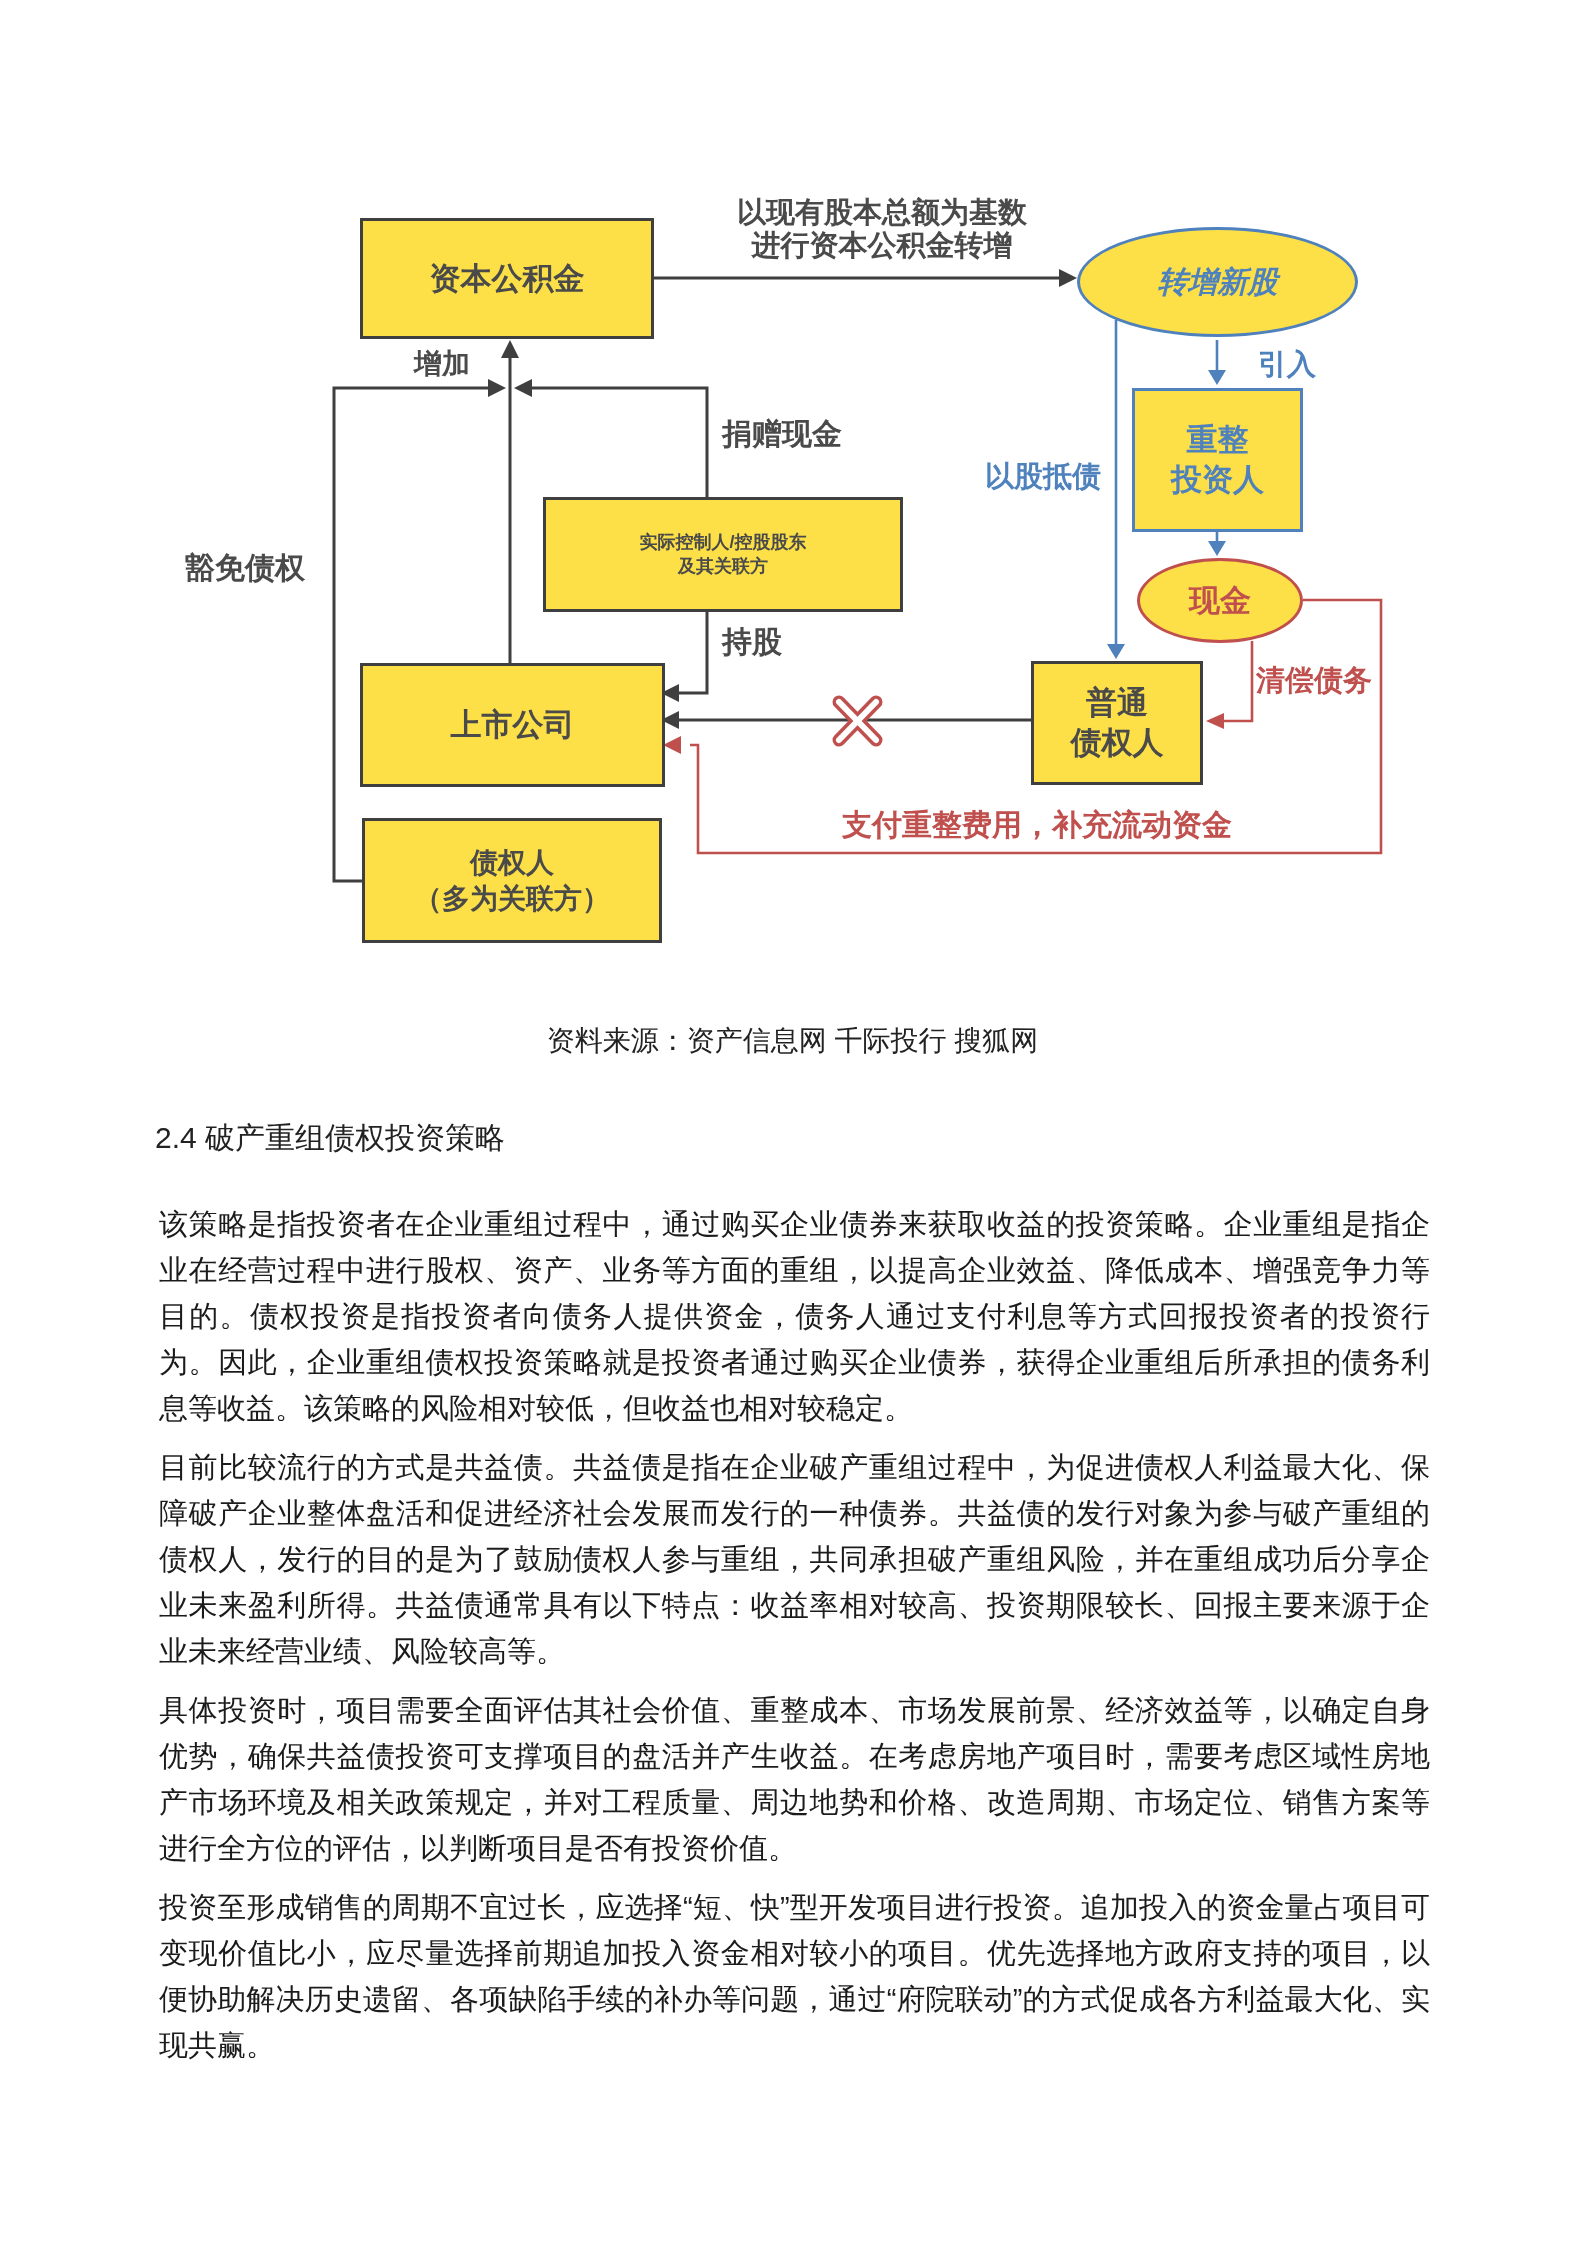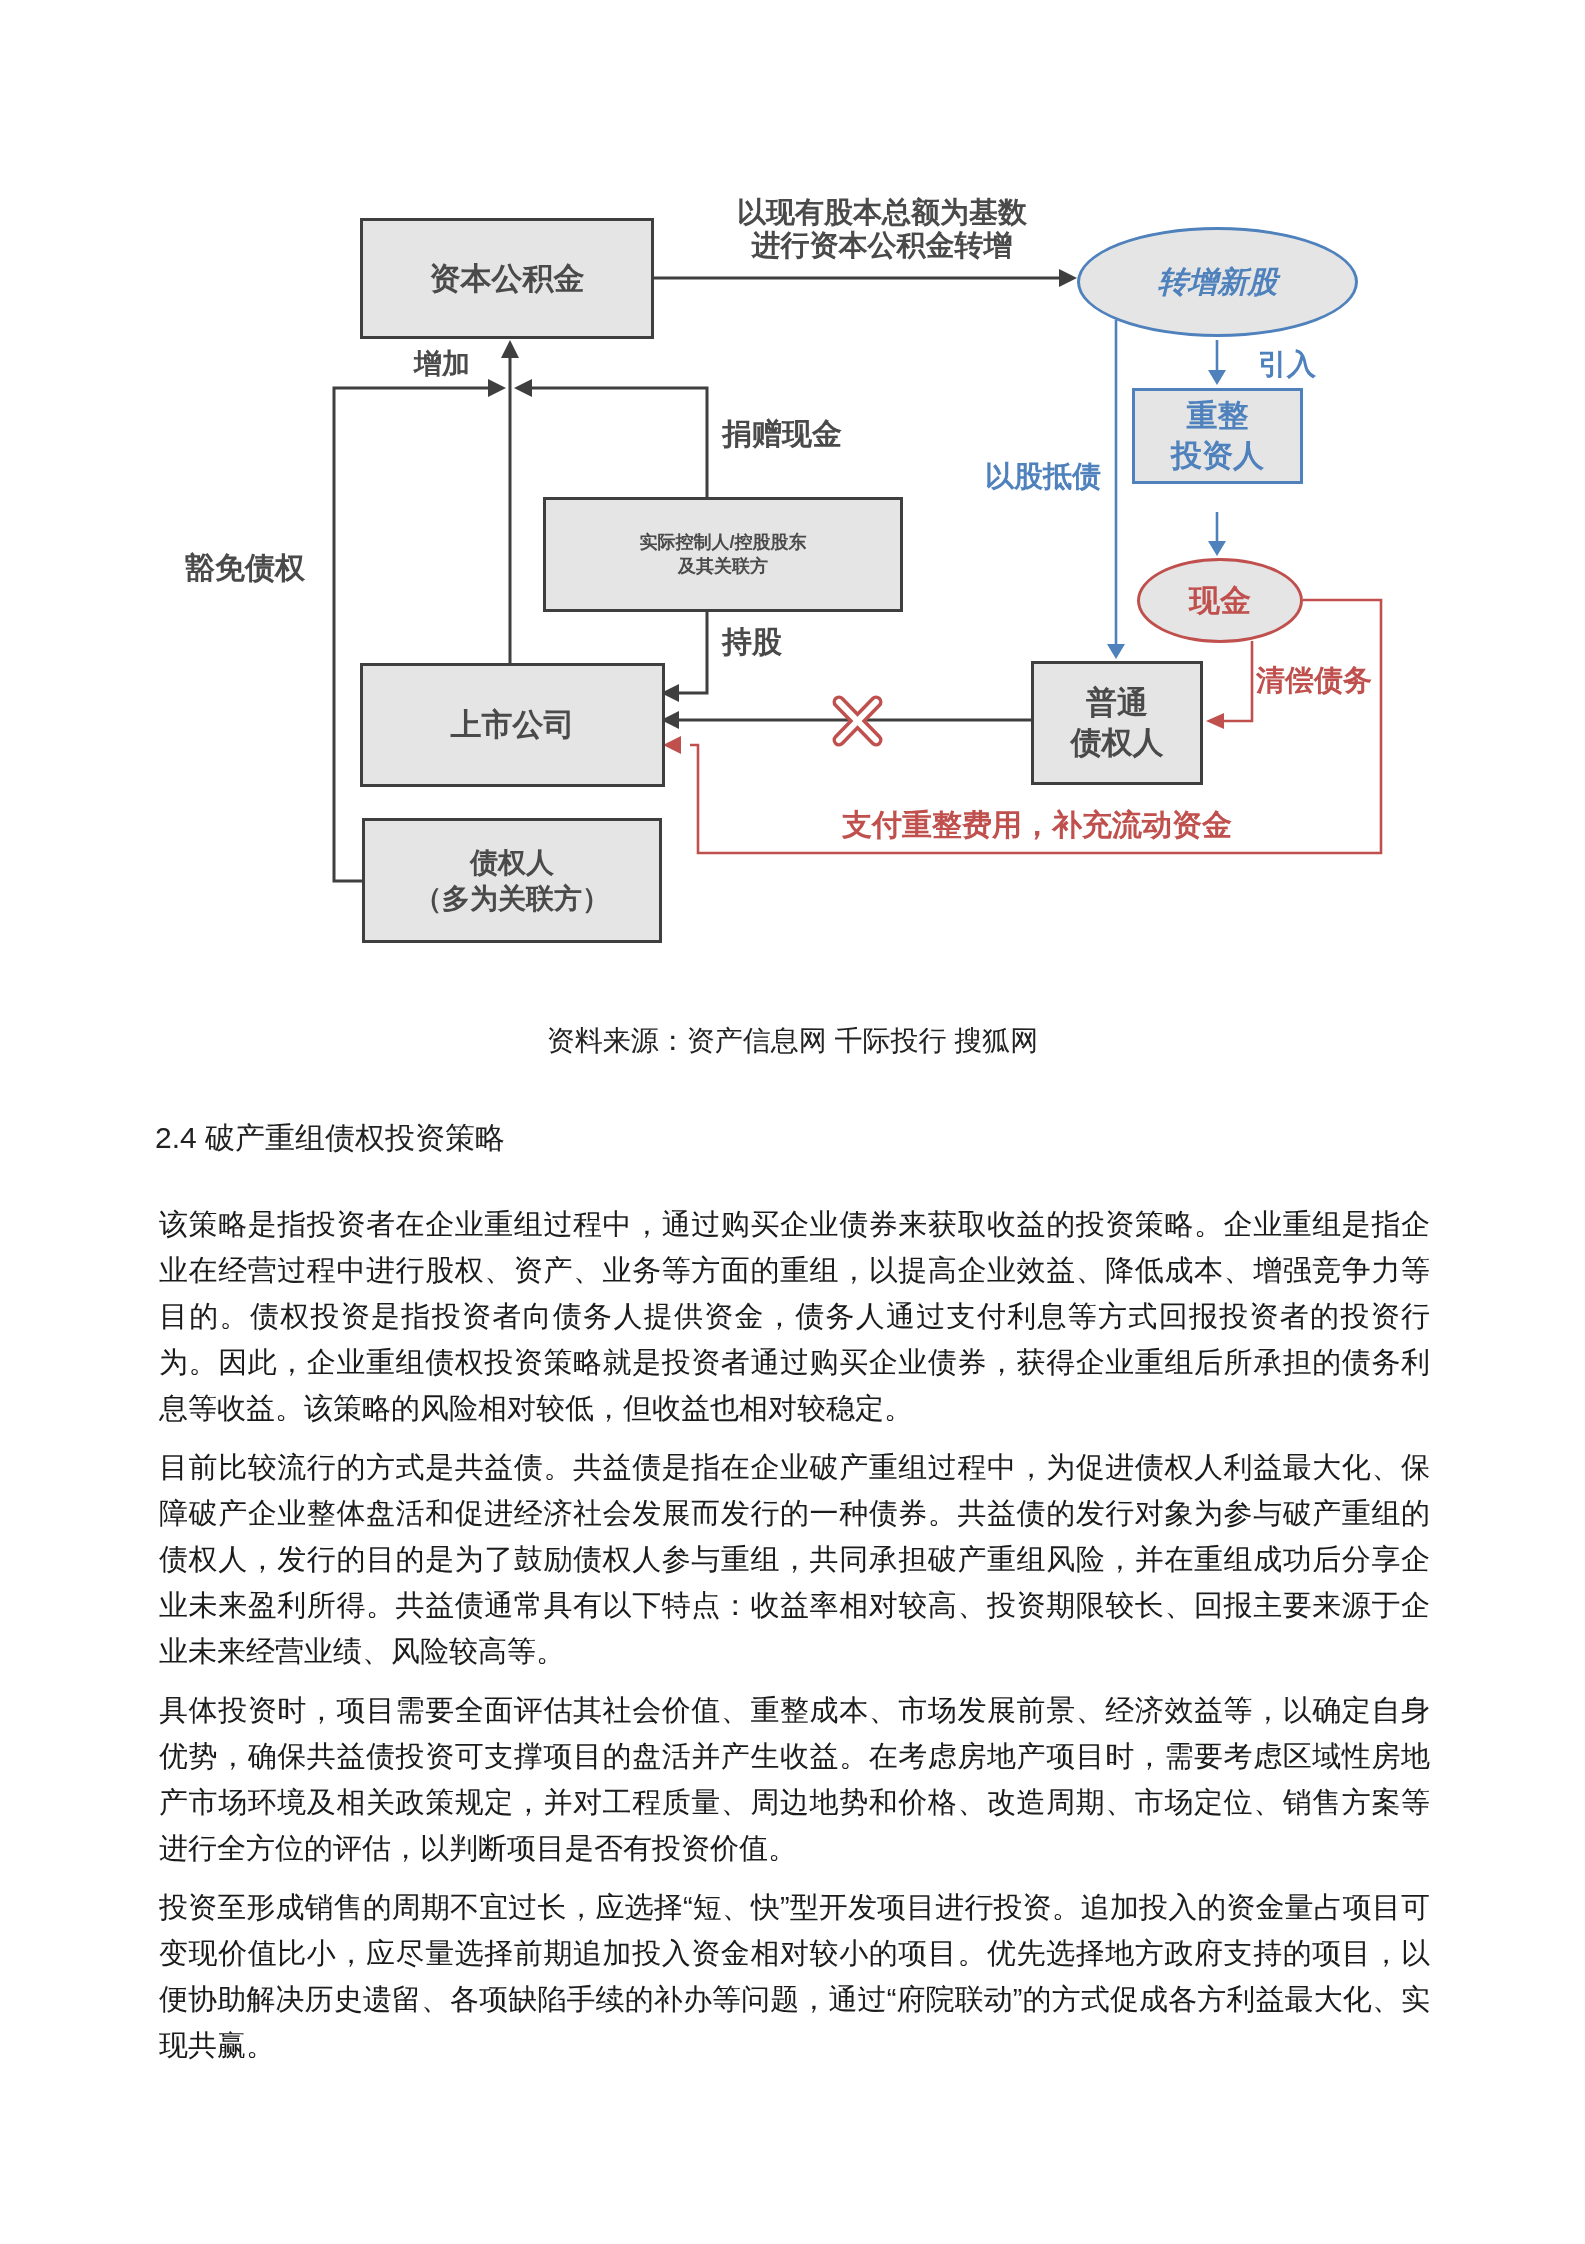--- a/index.html
+++ b/index.html
@@ -17,21 +17,21 @@
   .wk{stroke:var(--ink);stroke-width:3;fill:none;}
   .wb{stroke:var(--blue);stroke-width:2.6;fill:none;}
   .wr{stroke:var(--red);stroke-width:2.6;fill:none;}
   .ak{fill:var(--ink);stroke:none;}
   .ab{fill:var(--blue);stroke:none;}
   .ar{fill:var(--red);stroke:none;}
   .xo{stroke:var(--red);stroke-width:13;fill:none;stroke-linecap:round;}
   .xi{stroke:#ffffff;stroke-width:6;fill:none;stroke-linecap:round;}
   .node{
     position:absolute;display:flex;align-items:center;justify-content:center;
-    text-align:center;white-space:pre-line;font-weight:700;background:#e5e5e5;
+    text-align:center;white-space:pre-line;font-weight:700;background:#fde047;
     color:#4a4a4a;line-height:1.28;
   }
   .box{border:3px solid var(--ink);}
   .box.blue-node{border-color:var(--blue);color:var(--blue);}
   .ellipse{border-radius:50%;}
   .ellipse.blue-node{border:3px solid var(--blue);color:var(--blue);font-style:italic;}
   .ellipse.red-node{border:3px solid var(--red);color:var(--red);}
   .elabel{
     position:absolute;font-weight:700;color:#4a4a4a;white-space:pre-line;line-height:1.15;font-family:Liberation Mono, monospace;
   }
@@ -98,21 +98,21 @@
   </svg>
 
   <div class="node box" style="left:360px;top:218px;width:294px;height:121px;font-size:31px">资本公积金</div>
   <div class="node box" style="left:543px;top:497px;width:360px;height:115px;font-size:18px">实际控制人/控股股东
 及其关联方</div>
   <div class="node box" style="left:360px;top:663px;width:305px;height:124px;font-size:31px">上市公司</div>
   <div class="node box" style="left:362px;top:818px;width:300px;height:125px;font-size:28px">债权人
 （多为关联方）</div>
   <div class="node box" style="left:1031px;top:661px;width:172px;height:124px;font-size:31px">普通
 债权人</div>
-  <div class="node box blue-node" style="left:1132px;top:388px;width:171px;height:96px;font-size:31px">重整
+  <div class="node box blue-node" style="left:1132px;top:388px;width:171px;height:144px;font-size:31px">重整
 投资人</div>
   <div class="node ellipse blue-node" style="left:1077px;top:227px;width:281px;height:110px;font-size:30px">转增新股</div>
   <div class="node ellipse red-node" style="left:1137px;top:558px;width:166px;height:85px;font-size:31px">现金</div>
 
   <div class="elabel center" style="left:727px;top:198px;width:310px;font-size:29px">以现有股本总额为基数
 进行资本公积金转增</div>
   <div class="elabel" style="left:414px;top:350px;font-size:28px">增加</div>
   <div class="elabel" style="left:722px;top:419px;font-size:30px">捐赠现金</div>
   <div class="elabel" style="left:185px;top:553px;font-size:30px">豁免债权</div>
   <div class="elabel" style="left:722px;top:627px;font-size:30px">持股</div>

